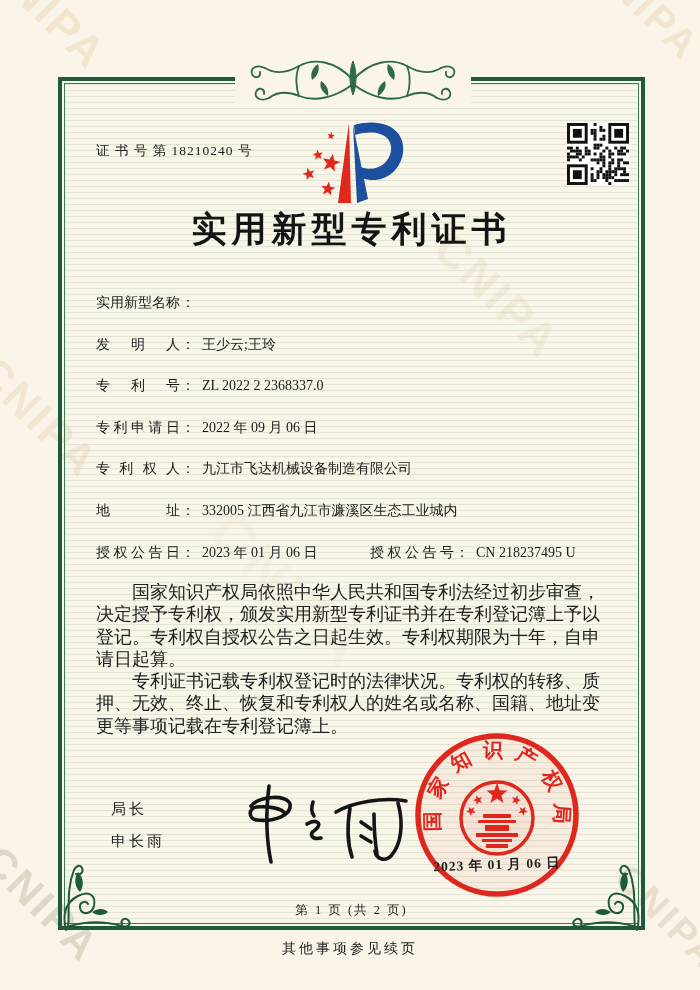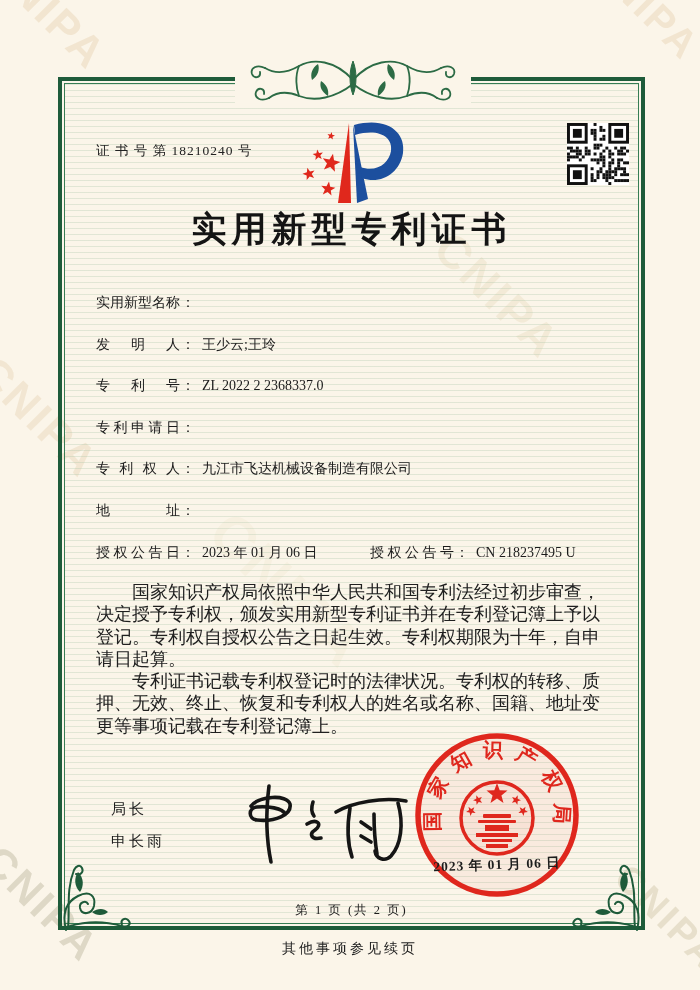--- a/index.html
+++ b/index.html
@@ -263,29 +263,31 @@
             <span class="fvalue">王少云;王玲</span>
         </div>
         <div class="frow">
           <span class="flabel">专利号</span>
             <span class="fcolon">：</span>
             <span class="fvalue">ZL 2022 2 2368337.0</span>
         </div>
         <div class="frow">
           <span class="flabel">专利申请日</span>
             <span class="fcolon">：</span>
+            <span class="fvalue">2022 年 09 月 06 日</span>
         </div>
         <div class="frow">
           <span class="flabel">专利权人</span>
             <span class="fcolon">：</span>
             <span class="fvalue">九江市飞达机械设备制造有限公司</span>
         </div>
         <div class="frow">
           <span class="flabel">地址</span>
             <span class="fcolon">：</span>
+            <span class="fvalue">332005 江西省九江市濂溪区生态工业城内</span>
         </div>
         <div class="frow">
           <span class="flabel">授权公告日</span>
             <span class="fcolon">：</span>
             <span class="gval">2023 年 01 月 06 日</span>
           <span class="flabel">授权公告号</span>
             <span class="fcolon">：</span>
             <span>CN 218237495 U</span>
         </div>
       </div>

